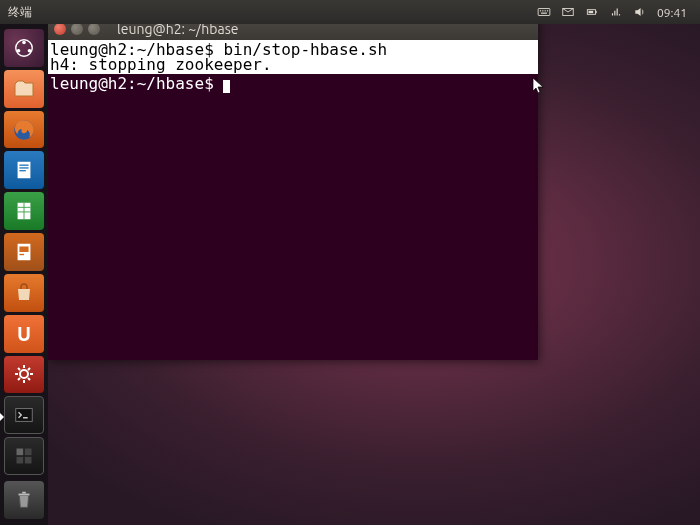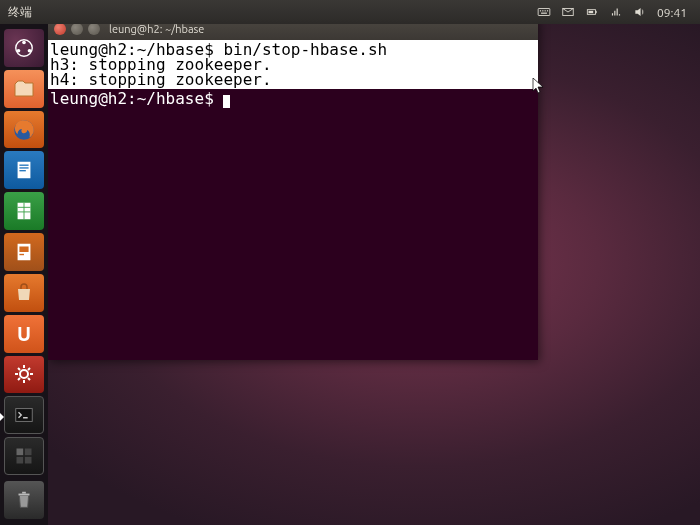--- a/index.html
+++ b/index.html
@@ -30,21 +30,21 @@
 .ws{background:linear-gradient(#2a2a2a,#151515);border:1px solid #555}
 .trash{background:linear-gradient(#555,#2a2a2a)}
 .launcher .gap{flex:1}
 
 
 .term-win{position:absolute;top:18px;left:48px;width:490px;height:342px;border-radius:6px 6px 0 0;overflow:hidden;box-shadow:2px 2px 10px rgba(0,0,0,.5);z-index:3}
 .titlebar{height:22px;background:linear-gradient(#4b4741,#3c3834);display:flex;align-items:center;padding:0 6px;gap:5px}
 .wbtn{width:12px;height:12px;border-radius:50%}
 .wclose{background:radial-gradient(circle at 35% 35%,#f08070,#c0392b)}
 .wmin,.wmax{background:radial-gradient(circle at 35% 35%,#8a857c,#5a564e)}
-.titlebar .title{color:#dfdbd2;font-size:11px;margin-left:4px}
+.titlebar .title{color:#dfdbd2;font-size:14px;margin-left:12px}
 .term-body{height:calc(100% - 22px);background:#2c001e;font-family:"DejaVu Sans Mono",monospace;font-size:16px;line-height:15px;position:relative}
 .term-sel{background:#fff;color:#000;padding:2px 0 2px 2px}
 .term-rest{color:#fff;padding:2px 0 0 2px}
 .prompt{color:#fff}
 .cursor{display:inline-block;width:7px;height:13px;background:#fff;vertical-align:text-bottom}
 
 
 .mouse{position:absolute;top:78px;left:532px;z-index:6}
 .mouse svg{width:14px;height:18px}
 </style>
@@ -174,21 +174,20 @@
 <div class="term-win">
   <div class="titlebar">
     <div class="wbtn wclose"></div>
     <div class="wbtn wmin"></div>
     <div class="wbtn wmax"></div>
     <span class="title">leung@h2: ~/hbase</span>
   </div>
   <div class="term-body">
     <div class="term-sel">
       <div><span>leung@h2:~/hbase$ </span><span>bin/stop-hbase.sh</span></div>
-      <div>h3: stopping zookeeper.</div>
       <div>h4: stopping zookeeper.</div>
     </div>
     <div class="term-rest">
       <span class="prompt">leung@h2:~/hbase$ </span><span class="cursor"></span>
     </div>
   </div>
 </div>
 
 <div class="mouse">
   <svg viewBox="0 0 12 18">

